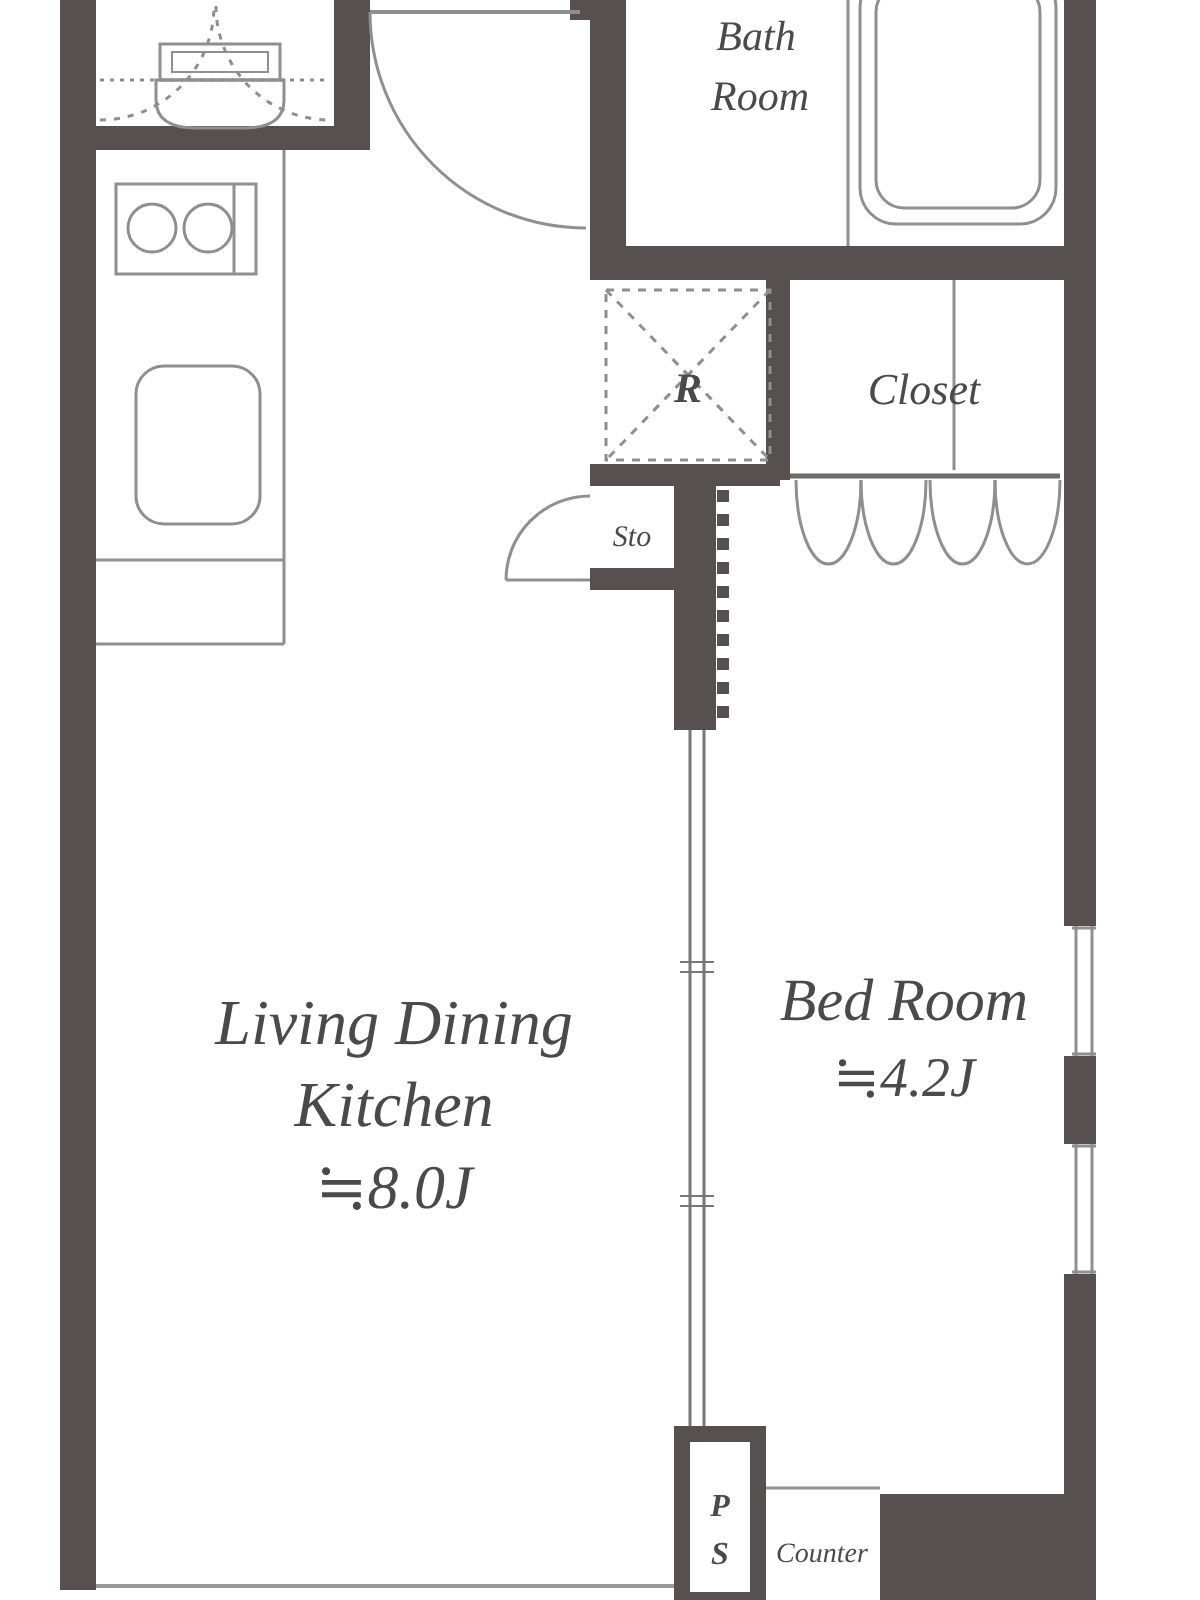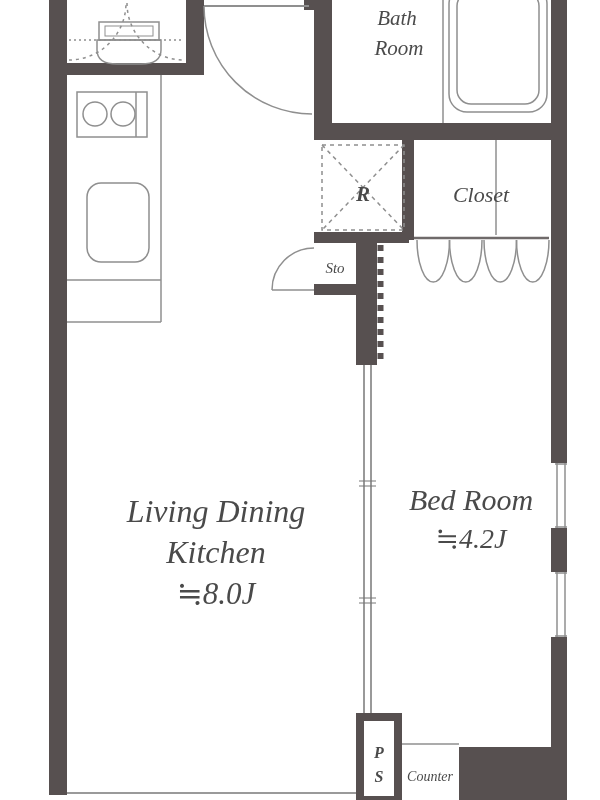--- a/index.html
+++ b/index.html
@@ -4,21 +4,21 @@
 <style>
   :root{
     --wall:#575050;
     --line:#8f8f8f;
     --line_light:#aaaaaa;
     --line_dark:#6f6a6a;
     --text:#4a4a4a;
     --bg:#ffffff;
   }
   html,body{margin:0;padding:0;background:var(--bg);}
-  .page{position:relative;width:548px;height:800px;background:var(--bg);overflow:hidden;margin-left:19px;}
+  .page{position:relative;width:548px;height:800px;background:var(--bg);overflow:hidden;}
   svg{display:block;}
   .label{
     font-family:"Liberation Serif","DejaVu Serif",serif;
     font-style:italic;
     fill:var(--text);
   }
   .label-bold{font-weight:bold;}
 </style>
 </head>
 <body>

